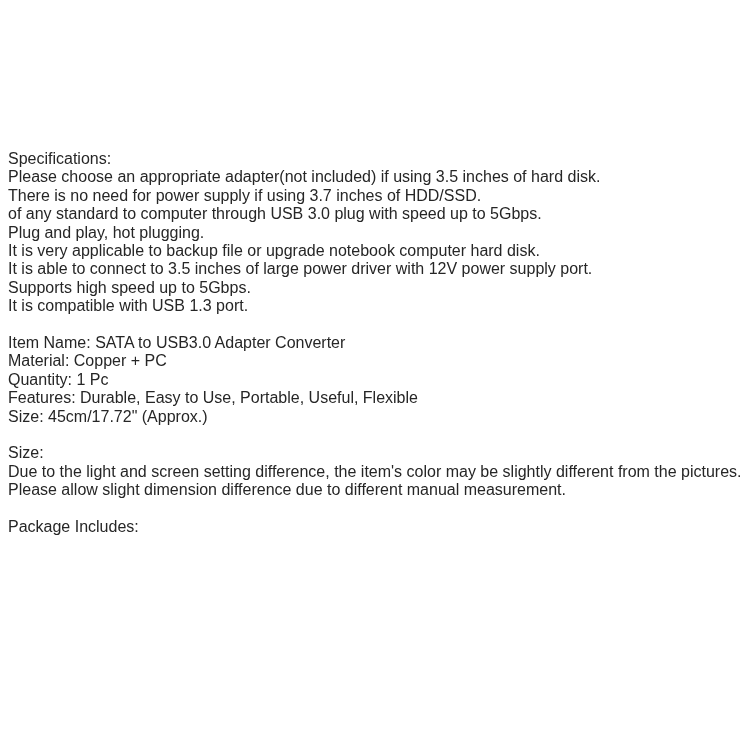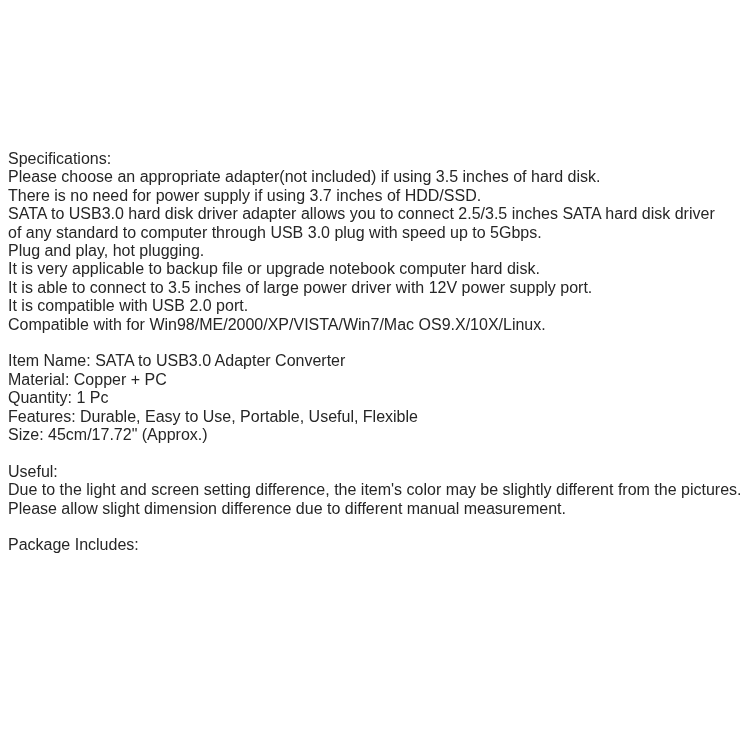--- a/index.html
+++ b/index.html
@@ -43,35 +43,34 @@
 </style>
 </head>
 <body>
 
 <div class="screen">
 
   <div class="desc-block">
     <div class="line">Specifications:</div>
     <div class="line">Please choose an appropriate adapter(not included) if using 3.5 inches of hard disk.</div>
     <div class="line">There is no need for power supply if using 3.7 inches of HDD/SSD.</div>
-    <div class="line">SATA to USB3.0 hard disk driver adapter allows you to connect 2.5/3.5 inches SATA hard disk driver</div>
     <div class="line">of any standard to computer through USB 3.0 plug with speed up to 5Gbps.</div>
     <div class="line">Plug and play, hot plugging.</div>
     <div class="line">It is very applicable to backup file or upgrade notebook computer hard disk.</div>
     <div class="line">It is able to connect to 3.5 inches of large power driver with 12V power supply port.</div>
-    <div class="line">It is compatible with USB 2.0 port.</div>
-    <div class="line">Compatible with for Win98/ME/2000/XP/VISTA/Win7/Mac OS9.X/10X/Linux.</div>
+    <div class="line">Supports high speed up to 5Gbps.</div>
+    <div class="line">It is compatible with USB 1.3 port.</div>
     <div class="line"></div>
     <div class="line">Item Name: SATA to USB3.0 Adapter Converter</div>
     <div class="line">Material: Copper + PC</div>
     <div class="line">Quantity: 1 Pc</div>
     <div class="line">Features: Durable, Easy to Use, Portable, Useful, Flexible</div>
     <div class="line">Size: 45cm/17.72" (Approx.)</div>
     <div class="line"></div>
-    <div class="line">Useful:</div>
+    <div class="line">Size:</div>
     <div class="line">Due to the light and screen setting difference, the item's color may be slightly different from the pictures.</div>
     <div class="line">Please allow slight dimension difference due to different manual measurement.</div>
     <div class="line"></div>
     <div class="line">Package Includes:</div>
   </div>
 
   <div class="footer-line">
     
   </div>
 

